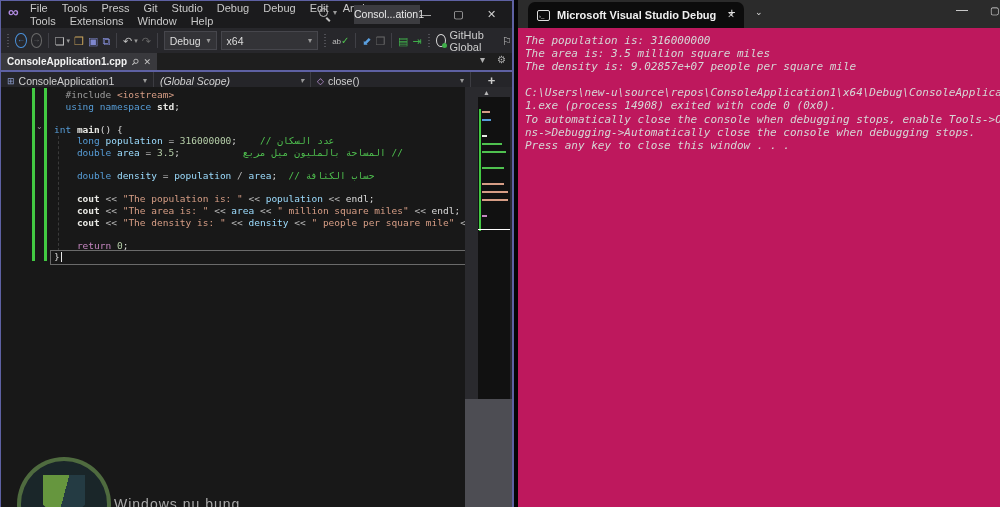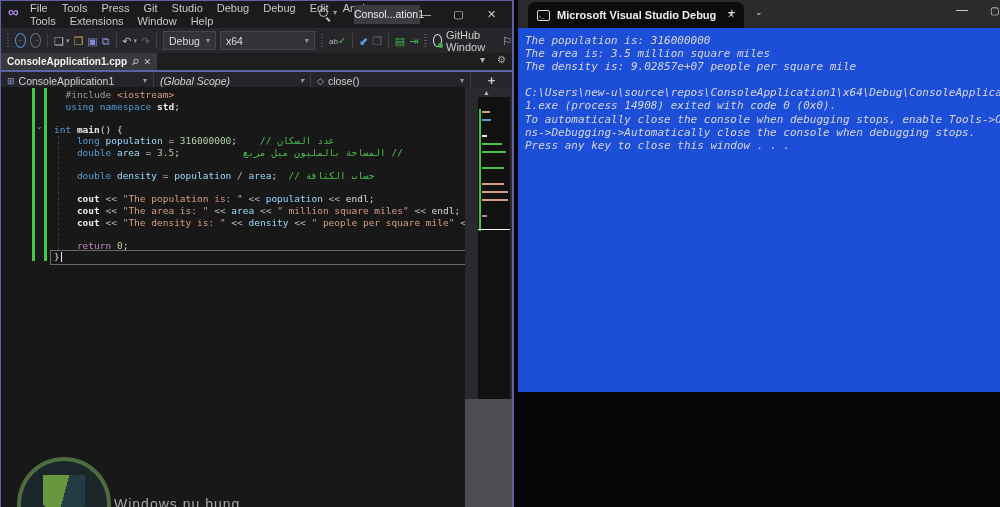--- a/index.html
+++ b/index.html
@@ -84,21 +84,21 @@
   .mapwhite{position:absolute;left:0;right:0;top:132px;height:1px;background:#ffffff;}
   .maptrack{position:absolute;left:0;right:0;top:312px;bottom:0;background:#4d4d53;}
   
   .wm-logo{position:absolute;left:16px;top:456px;width:94px;height:94px;border-radius:50%;
            border:4px solid rgba(150,200,95,.55);background:rgba(28,48,54,.75);opacity:.8;box-sizing:border-box;}
   .wm-shield{position:absolute;left:22px;top:14px;width:42px;height:48px;
              background:linear-gradient(105deg,#7ab648 48%,#27444e 48%);
              clip-path:polygon(0 0,100% 0,100% 62%,50% 100%,0 62%);}
   .wm-text{position:absolute;left:113px;top:495px;color:#a9a9a9;font-size:14px;letter-spacing:1px;}
   
-  #term{position:absolute;left:518px;top:0;width:482px;height:392px;background:#1d4ed8;overflow:hidden;}
+  #term{position:absolute;left:518px;top:0;width:482px;height:507px;background:#be185d;overflow:hidden;}
   .termbar{position:relative;height:28px;background:#2b2b2b;}
   .ttab{position:absolute;left:10px;top:2px;height:26px;background:#0c0c0c;border-radius:7px 7px 0 0;
         display:flex;align-items:center;padding:0 9px;gap:7px;}
   .tico{width:13px;height:11px;border:1px solid #dddddd;border-radius:2px;font-size:6px;color:#dddddd;
         line-height:10px;padding-left:1px;box-sizing:border-box;}
   .ttitle{font-size:11px;font-weight:bold;color:#f0f0f0;white-space:nowrap;}
   .tclose{font-size:9px;color:#c8c8c8;margin-left:4px;}
   .tplus{position:absolute;left:210px;top:5px;font-size:13px;color:#dddddd;}
   .tchev{position:absolute;left:237px;top:7px;font-size:9px;color:#dddddd;}
   .tmin{position:absolute;left:438px;top:3px;font-size:12px;color:#dddddd;}
@@ -171,21 +171,21 @@
     </span>
     <span class="tsep"></span>
     <span class="tbico" style="color:#5aa0e0">⬋</span>
     <span class="tbico" style="color:#6a6a6a">❐</span>
     <span class="tsep"></span>
     <span class="tbico" style="color:#3fae4a">▤</span>
     <span class="tbico" style="color:#3fae4a">⇥</span>
     <span class="grip"></span>
     <span class="copilot">
       <span class="cop-ico"></span>
-      <span class="cop-label">GitHub Window</span>
+      <span class="cop-label">GitHub Global</span>
     </span>
     <span class="tbico">⚐</span>
   </div>
 
   <div class="vstabbar">
     <div class="tab">
       <span class="tab-label">ConsoleApplication1.cpp</span>
       <span class="tab-ico pin">⚲</span>
       <span class="tab-ico">✕</span>
     </div>

